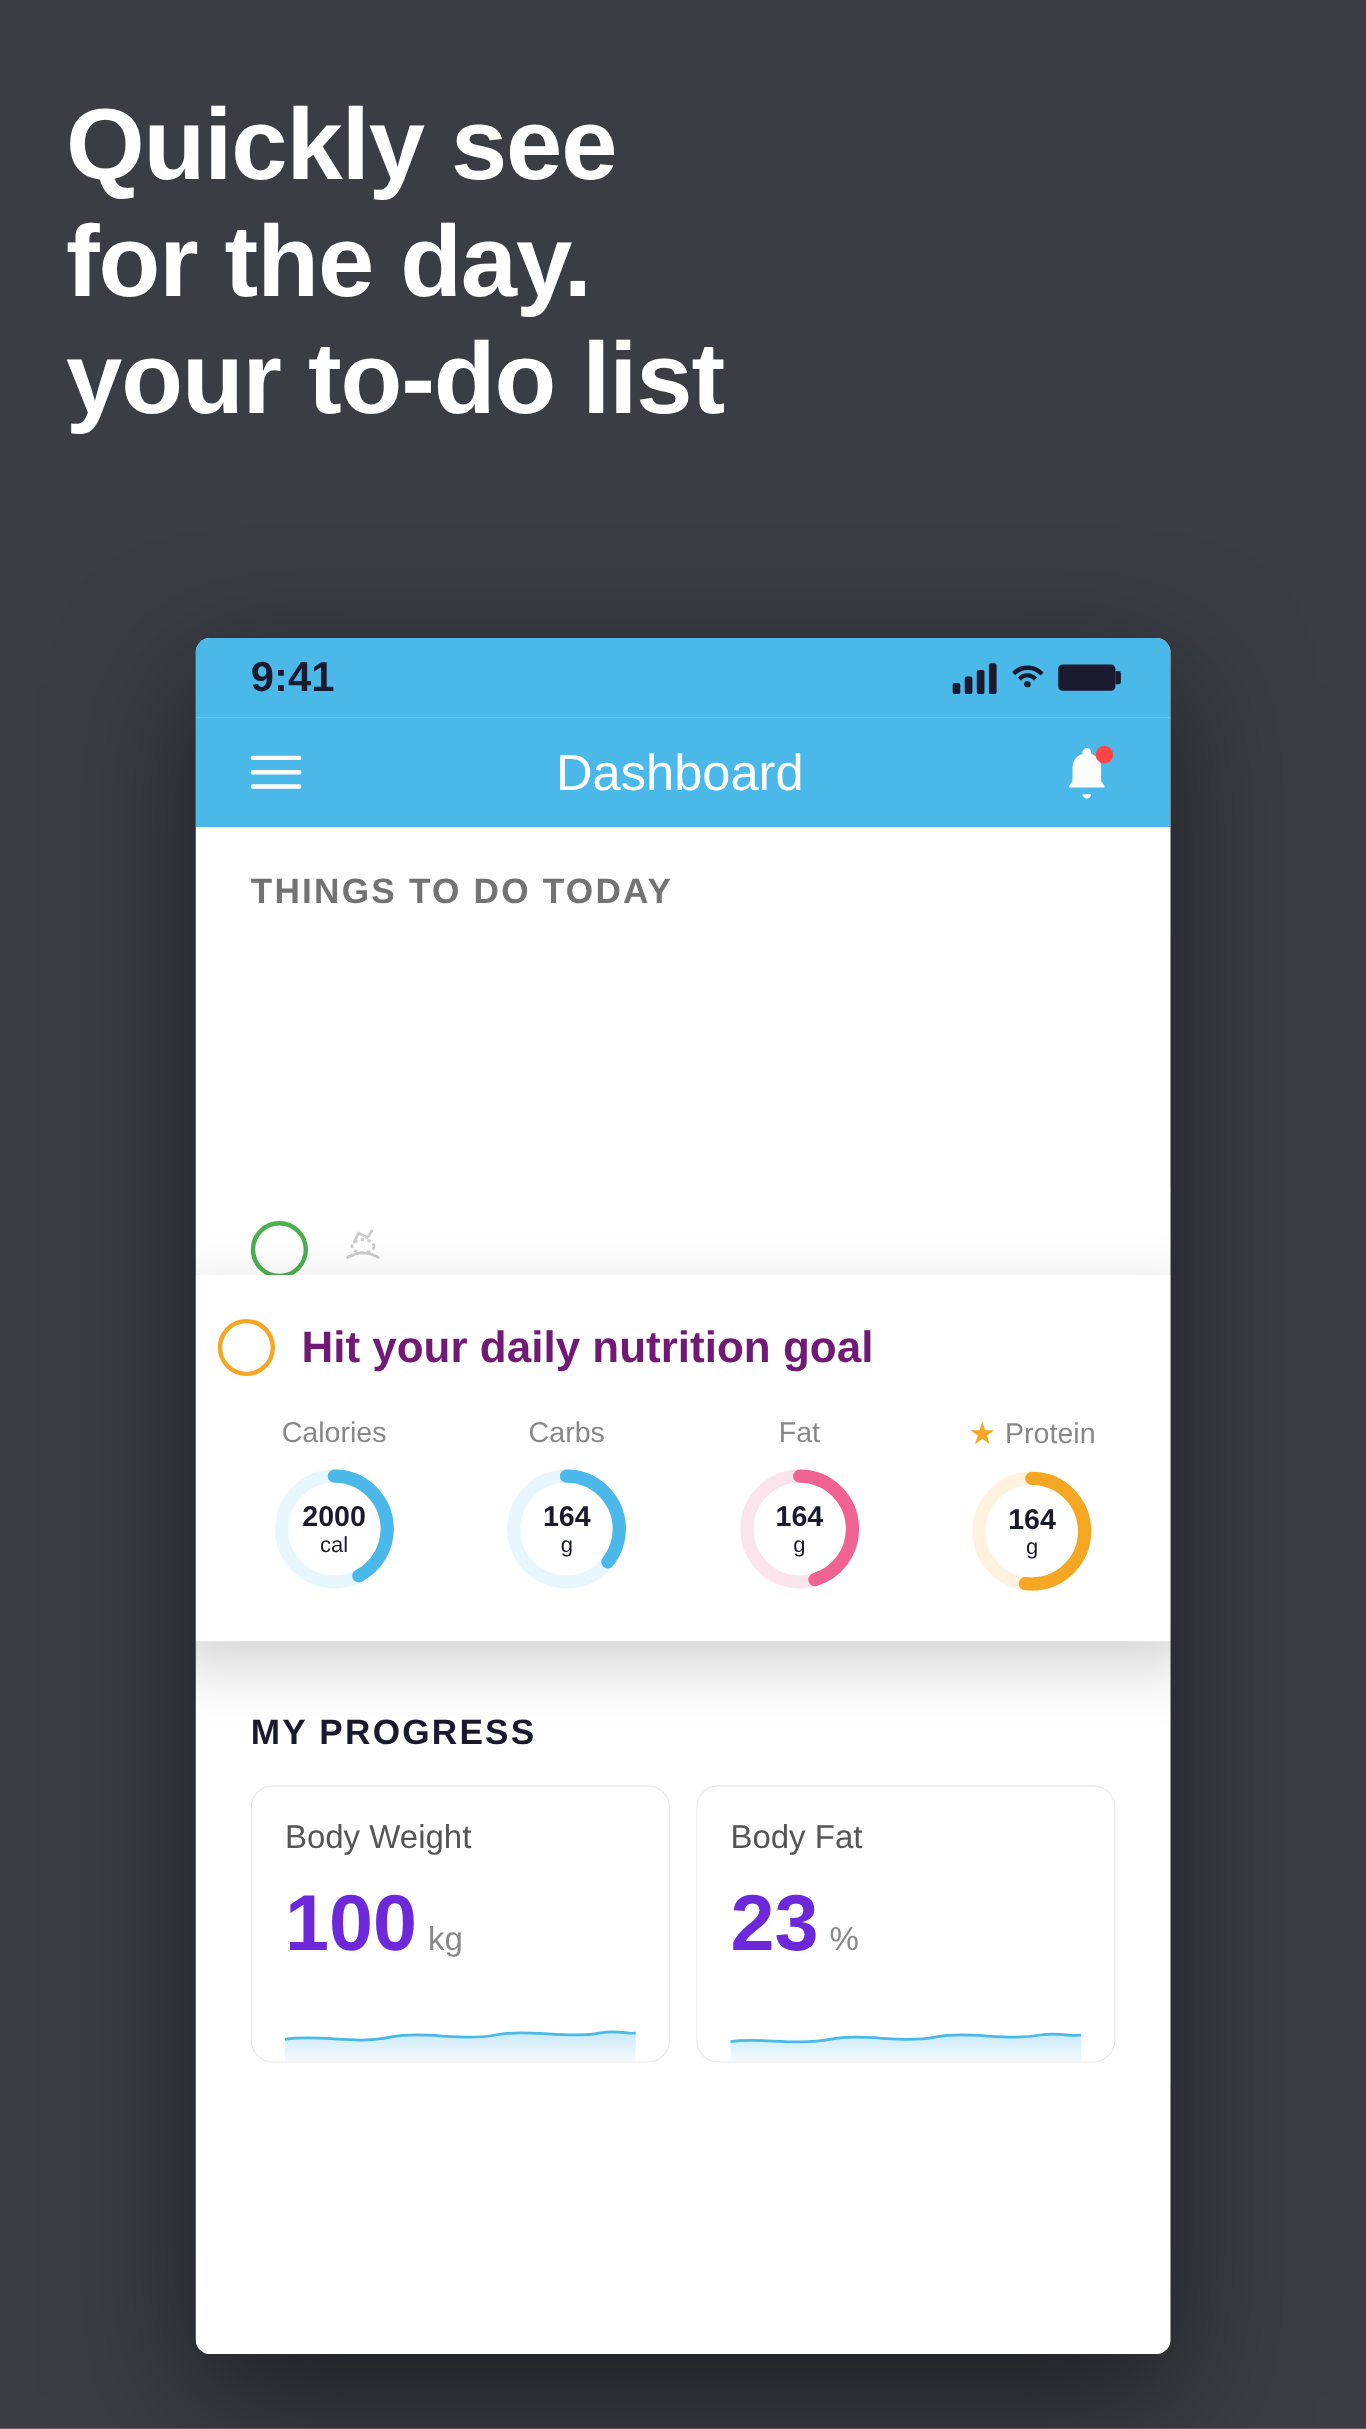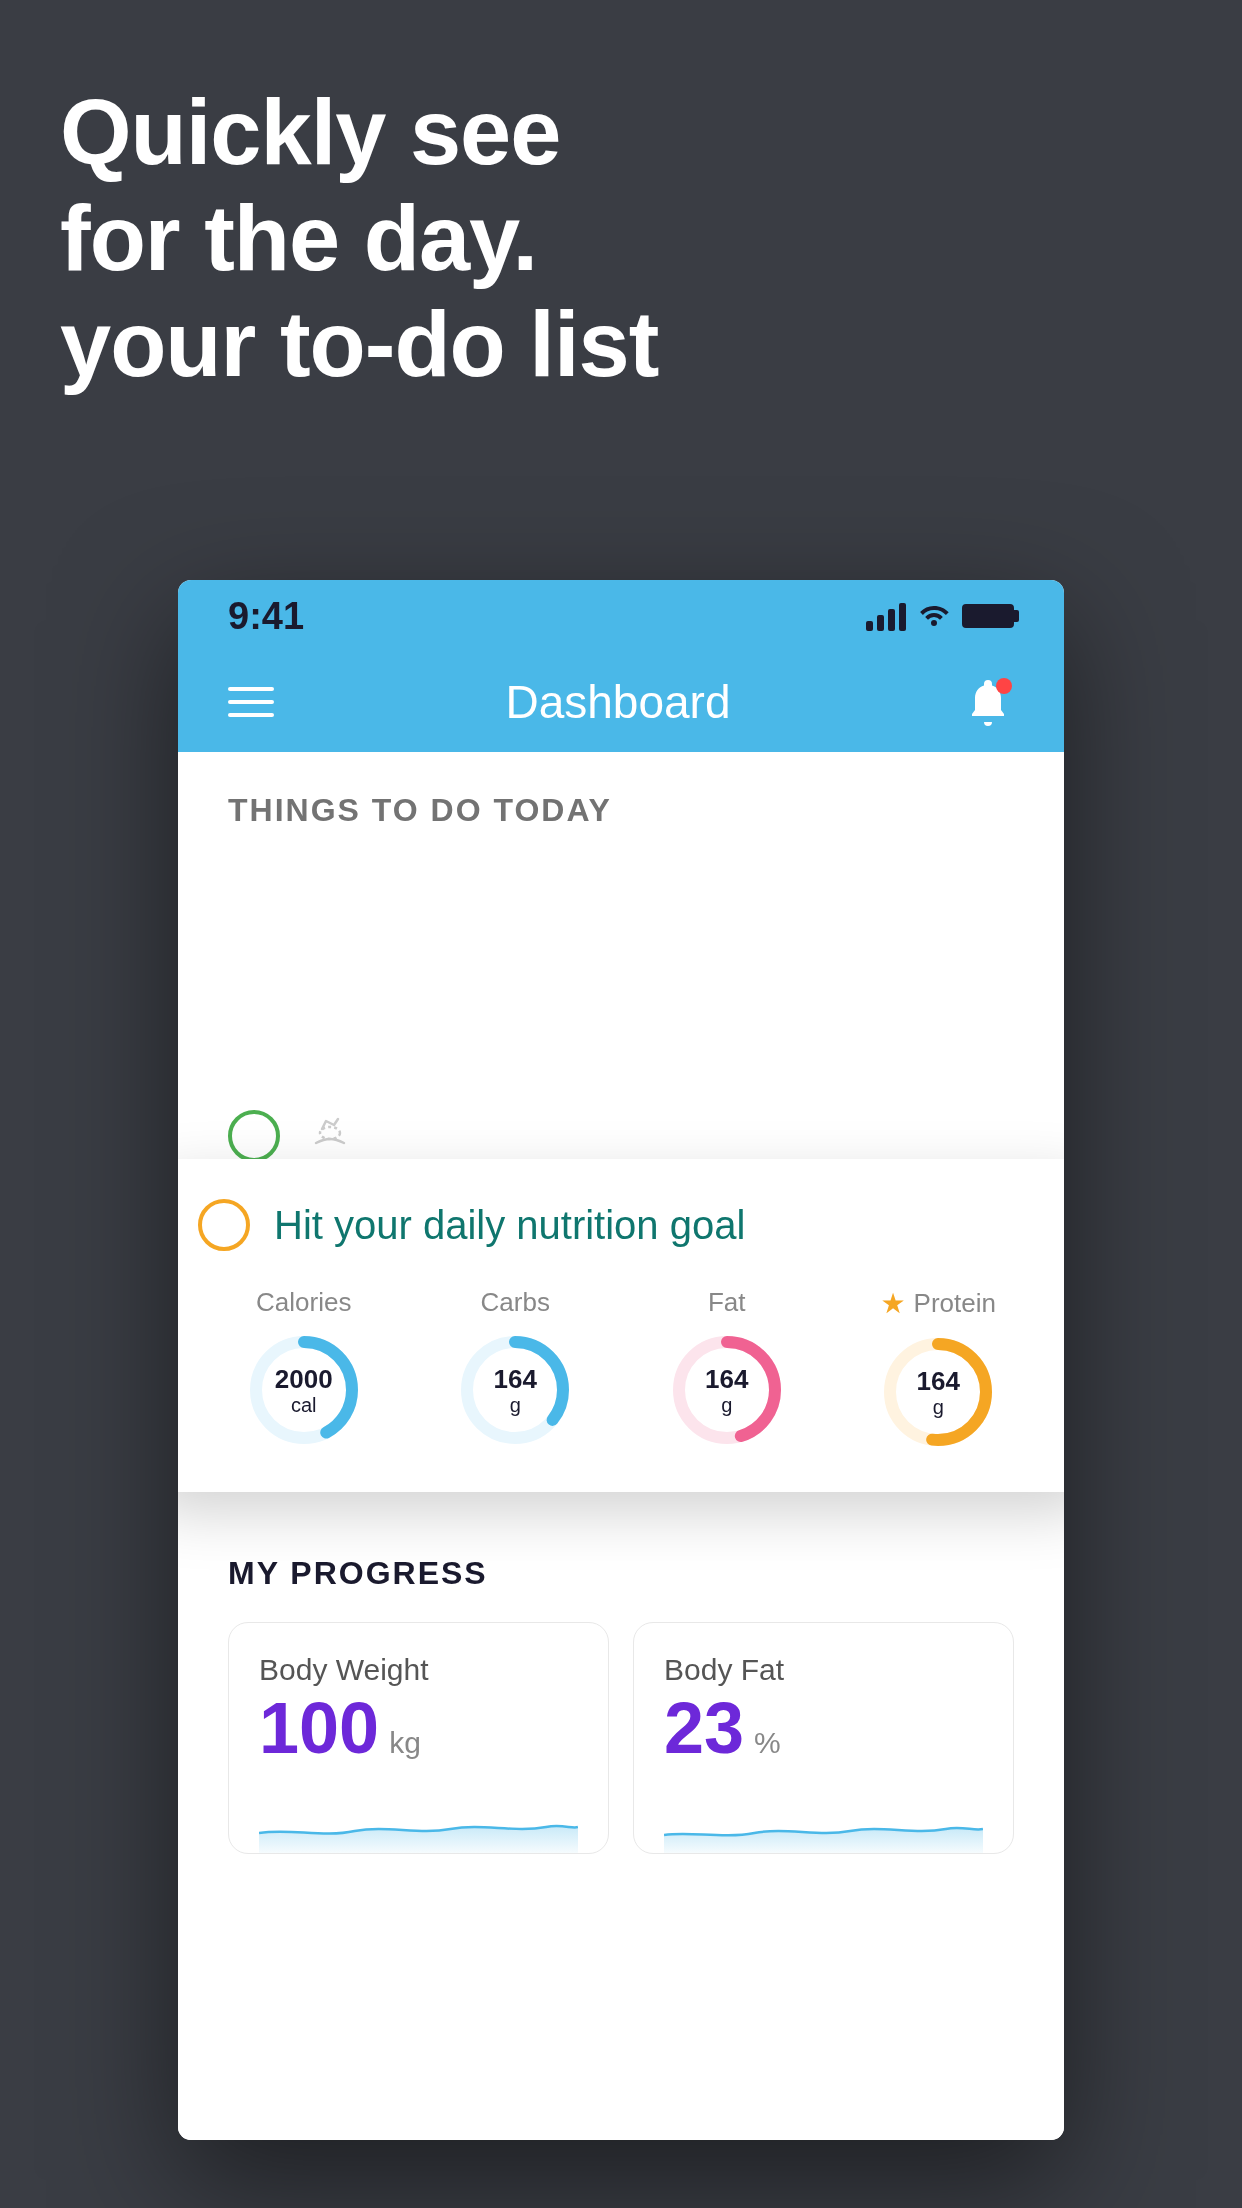--- a/index.html
+++ b/index.html
@@ -175,22 +175,22 @@
     }
     .circle-check {
       width: 52px;
       height: 52px;
       border-radius: 50%;
       border: 4px solid #f5a623;
       flex-shrink: 0;
     }
     .card-title {
       font-size: 40px;
-      font-weight: 400;
-      color: #0f766e;
+      font-weight: 700;
+      color: #701a75;
     }
 
     
     .nutrition-row {
       display: flex;
       justify-content: space-around;
       align-items: flex-start;
     }
     .nutrition-item {
       display: flex;
@@ -298,20 +298,21 @@
       background: white;
       border: 1px solid #e8e8e8;
       border-radius: 20px;
       padding: 30px 30px 0;
       overflow: hidden;
     }
     .progress-card-title {
       font-size: 30px;
       color: #555;
       font-weight: 500;
+      margin-bottom: 20px;
     }
     .progress-value-row {
       display: flex;
       align-items: baseline;
       gap: 10px;
       margin-bottom: 24px;
     }
     .progress-value {
       font-size: 72px;
       font-weight: 800;

